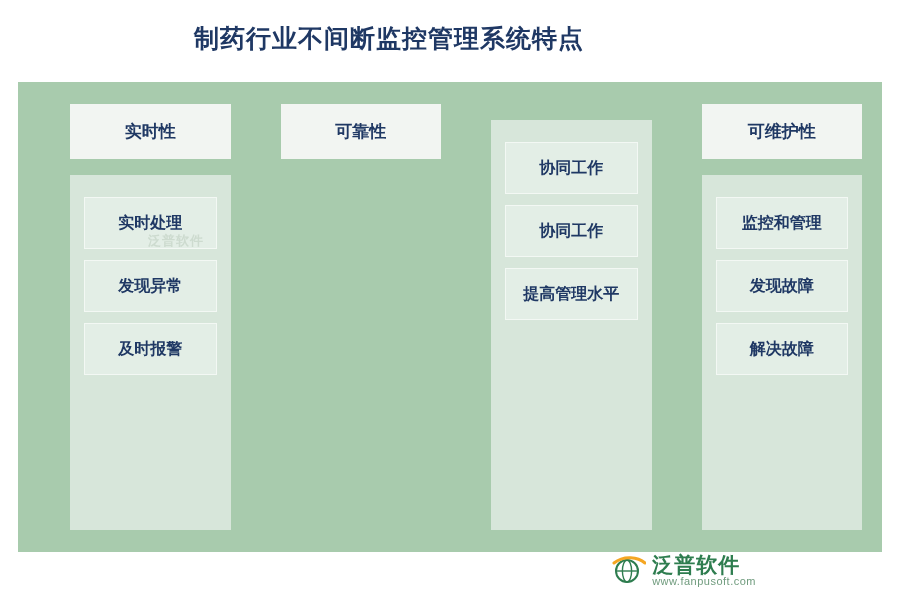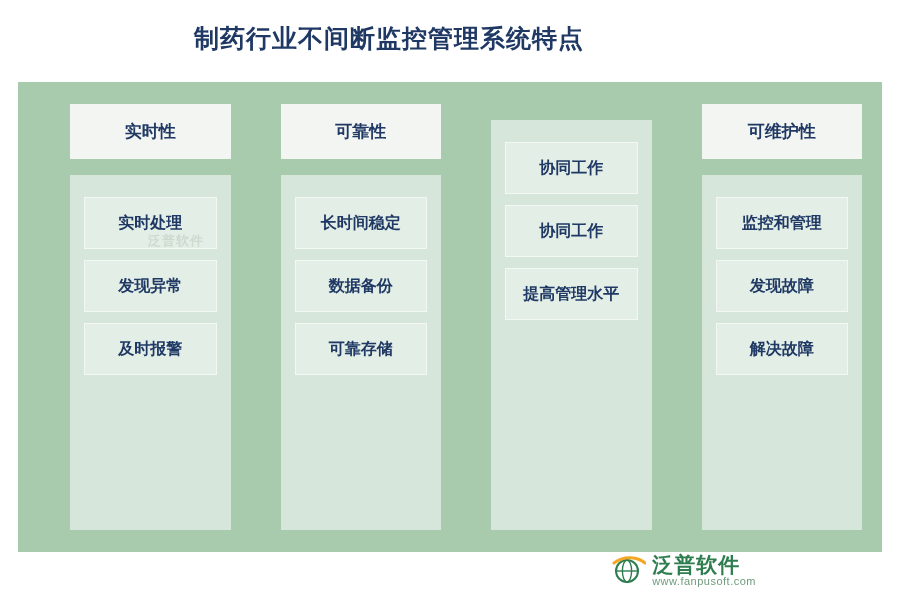--- a/index.html
+++ b/index.html
@@ -134,25 +134,20 @@
       <div class="col-head">实时性</div>
       <div class="col-body">
         <div class="cell">实时处理</div>
         <div class="cell">发现异常</div>
         <div class="cell">及时报警</div>
       </div>
     </div>
 
     <div class="column">
       <div class="col-head">可靠性</div>
-      <div class="col-body">
-        <div class="cell">长时间稳定</div>
-        <div class="cell">数据备份</div>
-        <div class="cell">可靠存储</div>
-      </div>
     </div>
 
     <div class="column">
       <div class="col-body">
         <div class="cell">协同工作</div>
         <div class="cell">协同工作</div>
         <div class="cell">提高管理水平</div>
       </div>
     </div>
 

